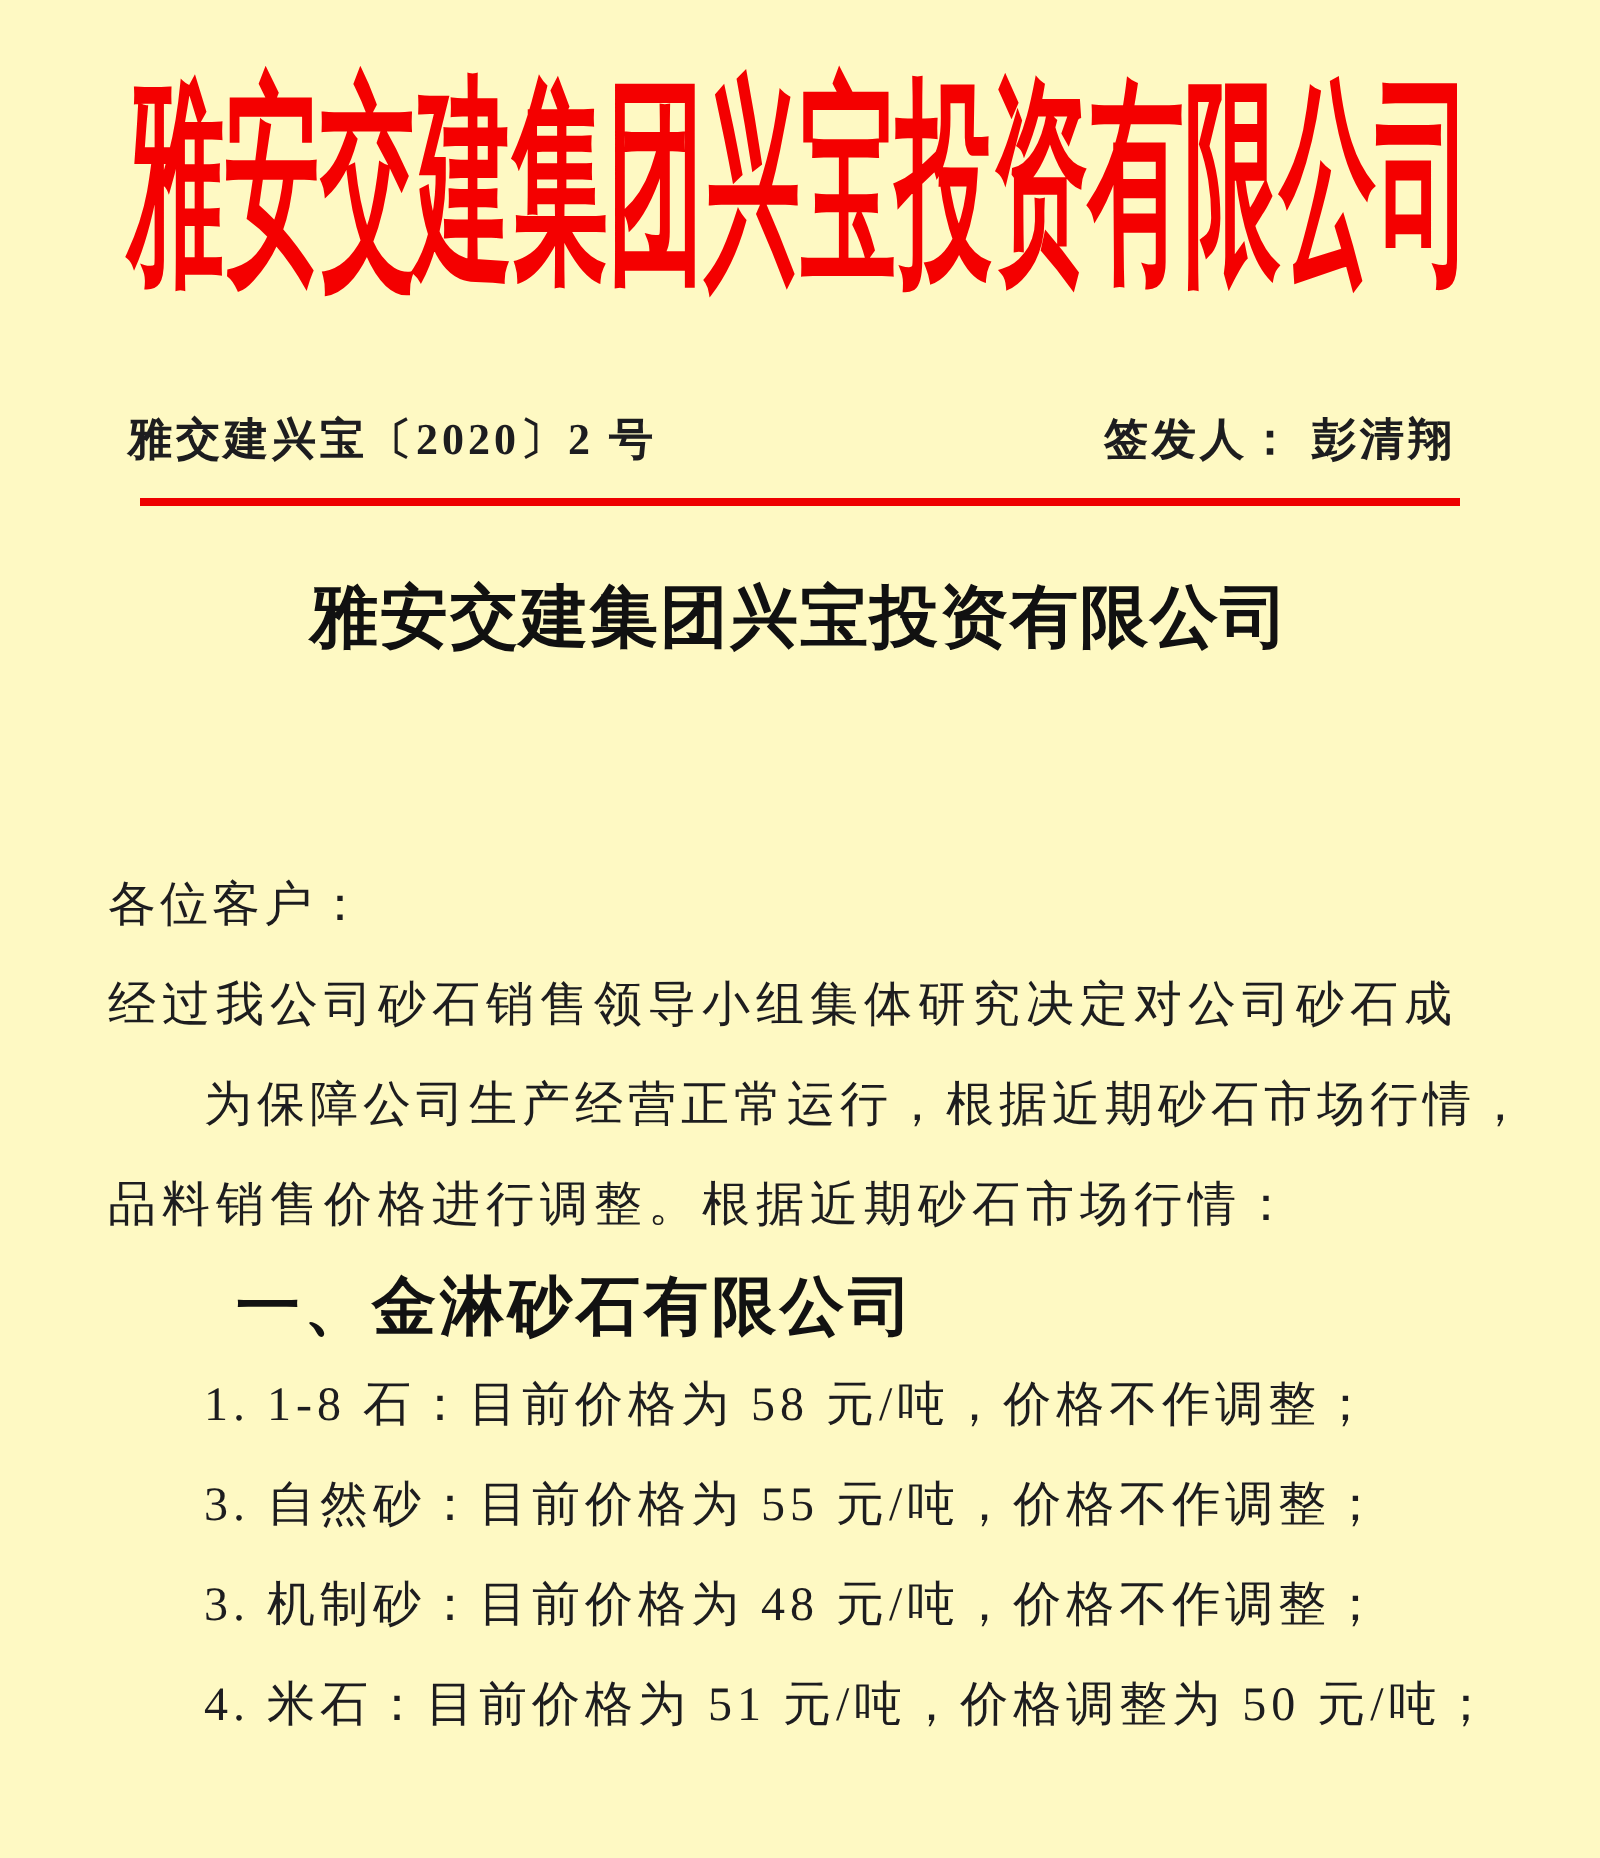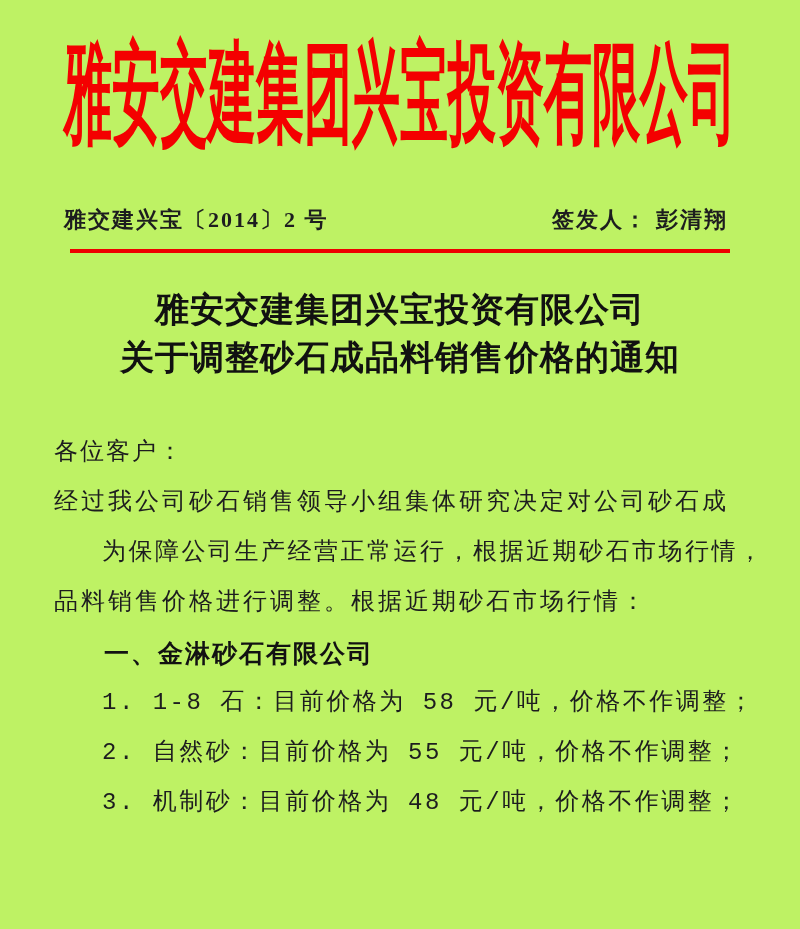--- a/index.html
+++ b/index.html
@@ -4,21 +4,21 @@
 <style>
   html, body {
     margin: 0;
     padding: 0;
     background: #ffffff;
   }
   .page {
     position: relative;
     width: 800px;
     height: 929px;
-    background: #bef264;
+    background: #fef9c3;
     overflow: hidden;
     font-family: "Liberation Serif", "DejaVu Serif", serif;
     color: #1d1d1f;
   }
 
   
   .letterhead {
     position: absolute;
     top: 30px;
     left: 0;
@@ -93,30 +93,29 @@
     top: 428px;
     left: 54px;
     width: 696px;
     font-size: 24px;
     line-height: 50px;
     color: #1d1d1f;
   }
   .line {
     white-space: nowrap;
     letter-spacing: 3px;
-    font-family: Liberation Mono, monospace;
   }
   .salutation { letter-spacing: 2px; }
   .indent-first { text-indent: 2em; letter-spacing: 2.5px; }
 
   .section-heading {
     padding-left: 2em;
     font-family: "Liberation Sans", "DejaVu Sans", sans-serif;
     font-weight: bold;
-    font-size: 25px;
+    font-size: 32px;
     letter-spacing: 2px;
     color: #121212;
     white-space: nowrap;
   }
 
   .price-item {
     padding-left: 2em;
     white-space: nowrap;
     letter-spacing: 2.5px;
   }
@@ -124,40 +123,40 @@
 </head>
 <body>
 
 <div class="page">
 
   <div class="letterhead">
     <span class="stretch">雅安交建集团兴宝投资有限公司</span>
   </div>
 
   <div class="docnum-row">
-    <span class="docnum">雅交建兴宝〔2014〕2 号</span>
+    <span class="docnum">雅交建兴宝〔2020〕2 号</span>
     <span class="issuer">
       <span>签发人：</span><span class="issuer-name">彭清翔</span>
     </span>
   </div>
 
   <div class="red-rule"></div>
 
   <div class="doc-title">
     <div>雅安交建集团兴宝投资有限公司</div>
-    <div>关于调整砂石成品料销售价格的通知</div>
   </div>
 
   <div class="body-block">
     <div class="line salutation">各位客户：</div>
 
     <div class="line">经过我公司砂石销售领导小组集体研究决定对公司砂石成</div>
     <div class="line indent-first">为保障公司生产经营正常运行，根据近期砂石市场行情，</div>
     <div class="line">品料销售价格进行调整。根据近期砂石市场行情：</div>
 
     <div class="line section-heading">一、金淋砂石有限公司</div>
 
     <div class="line price-item">1. 1-8 石：目前价格为 58 元/吨，价格不作调整；</div>
-    <div class="line price-item">2. 自然砂：目前价格为 55 元/吨，价格不作调整；</div>
+    <div class="line price-item">3. 自然砂：目前价格为 55 元/吨，价格不作调整；</div>
     <div class="line price-item">3. 机制砂：目前价格为 48 元/吨，价格不作调整；</div>
+    <div class="line price-item">4. 米石：目前价格为 51 元/吨，价格调整为 50 元/吨；</div>
   </div>
 
 </div>
 
 </body></html>

